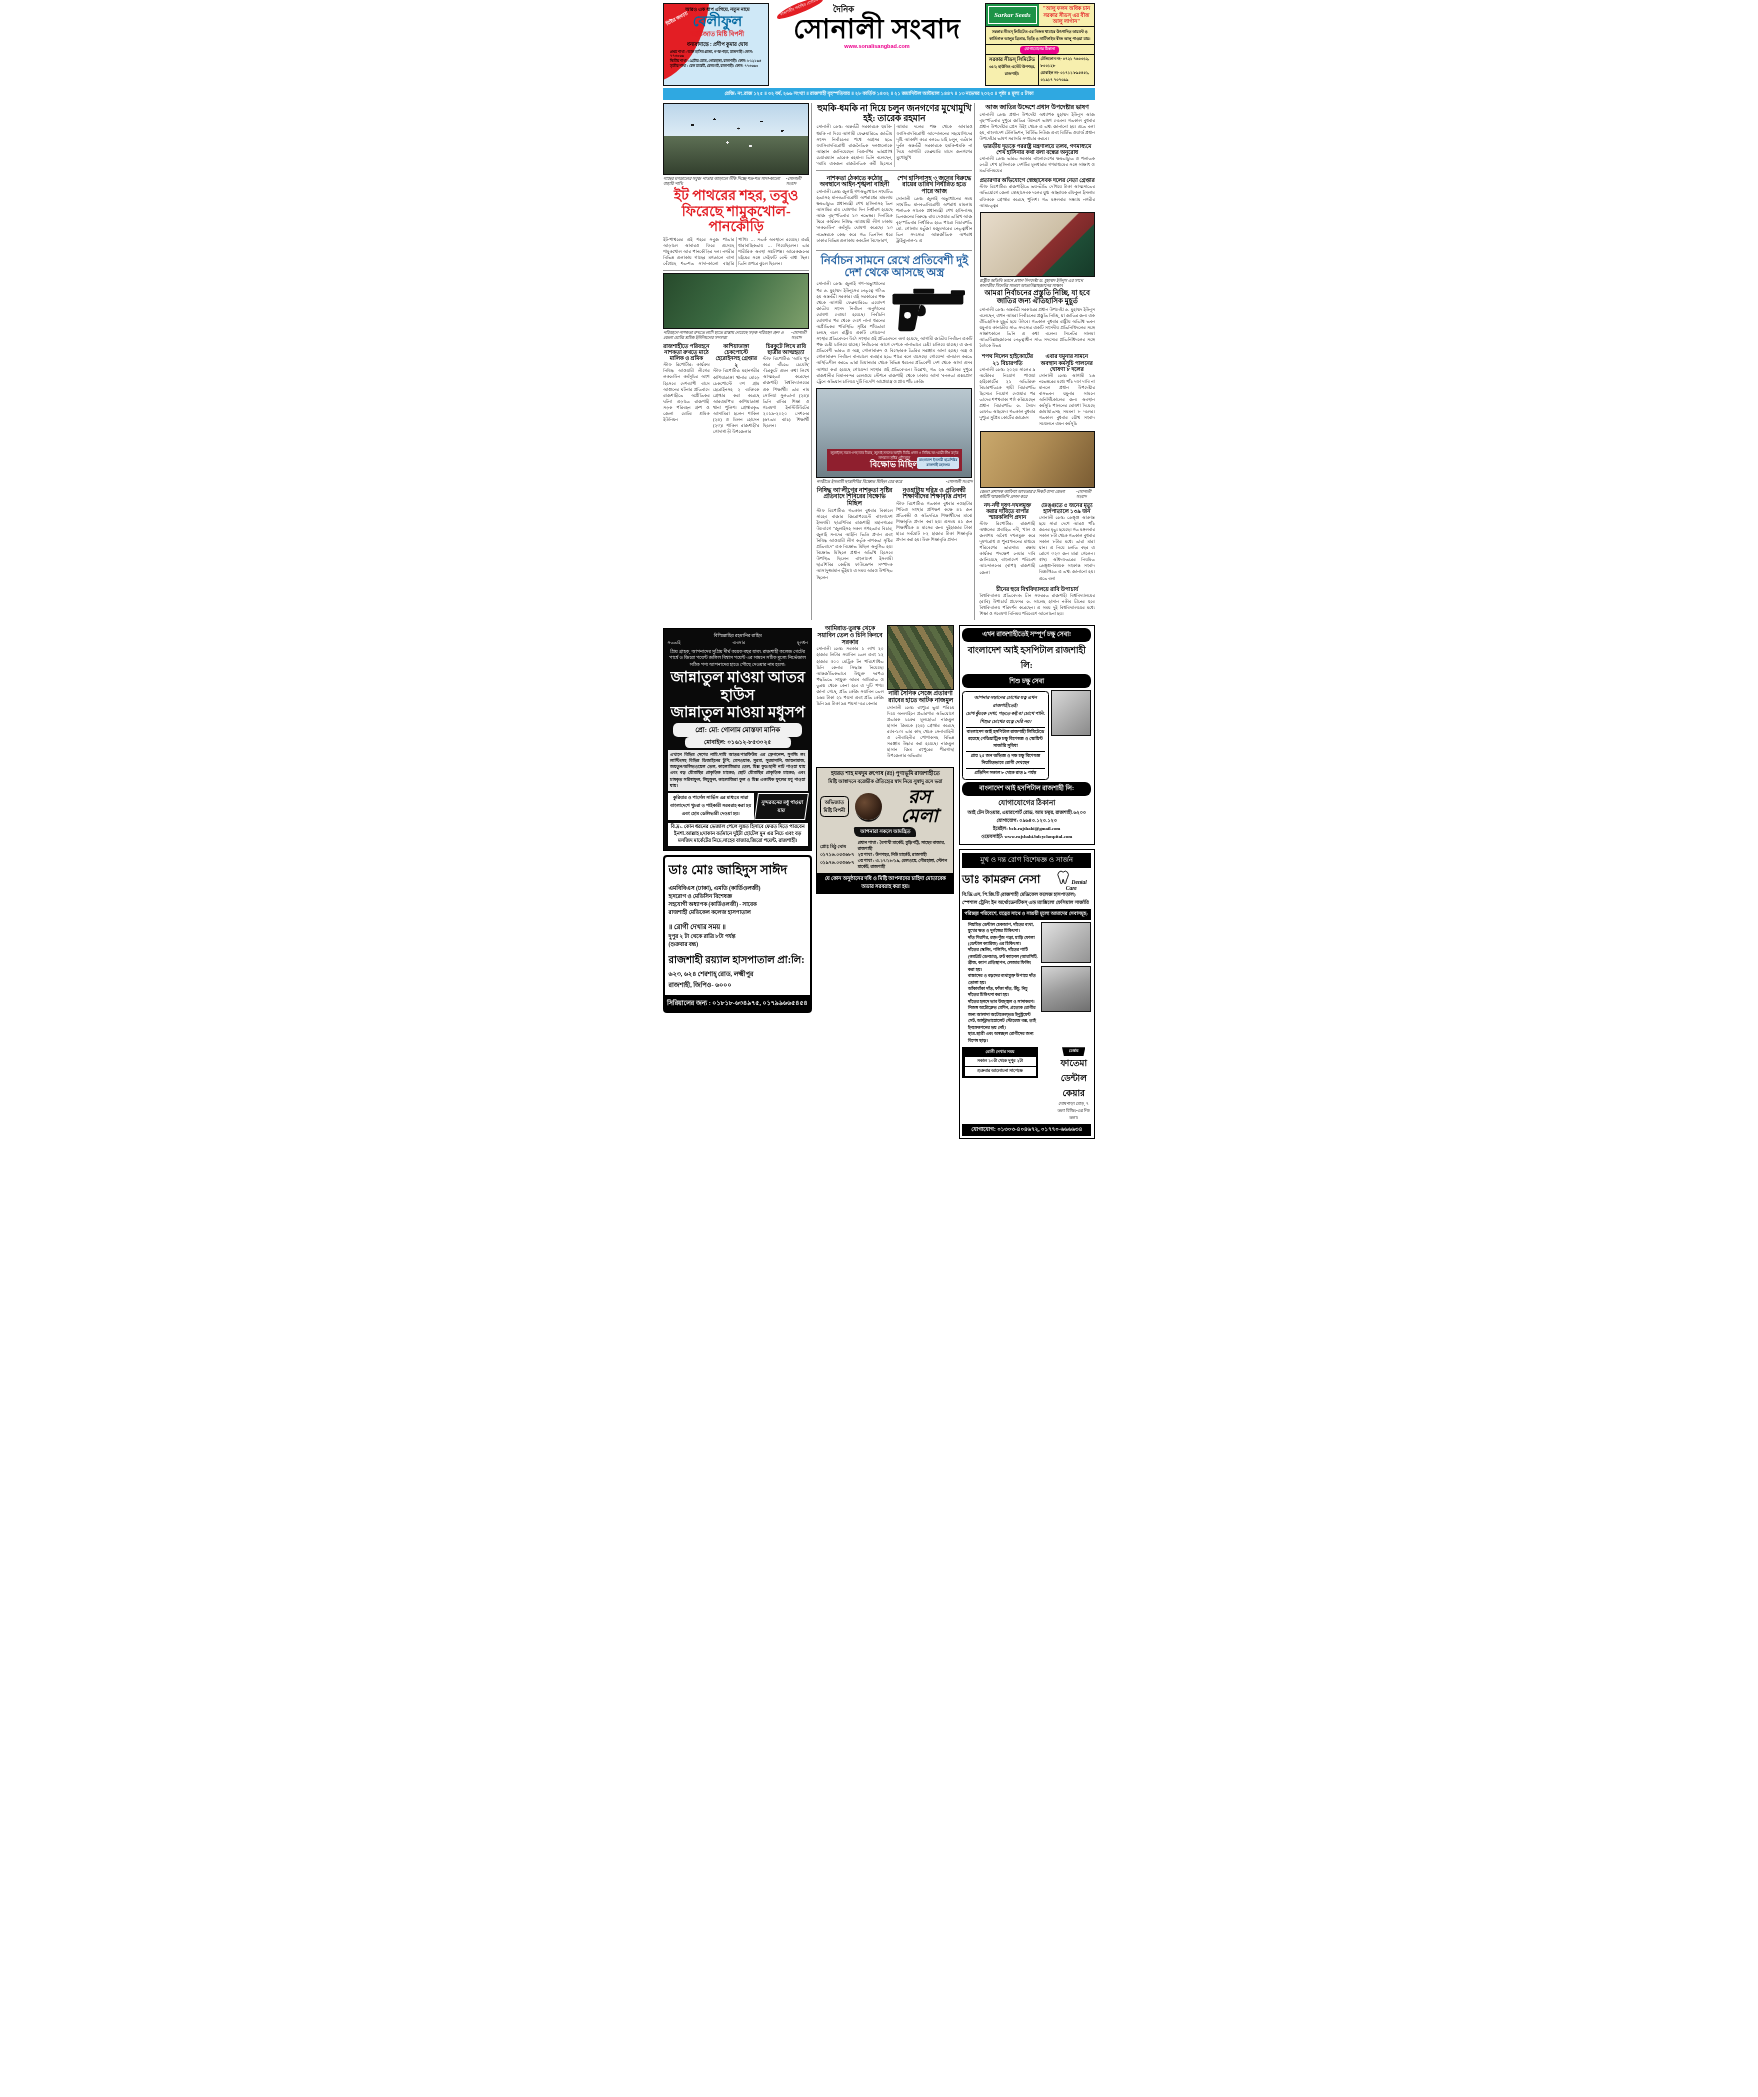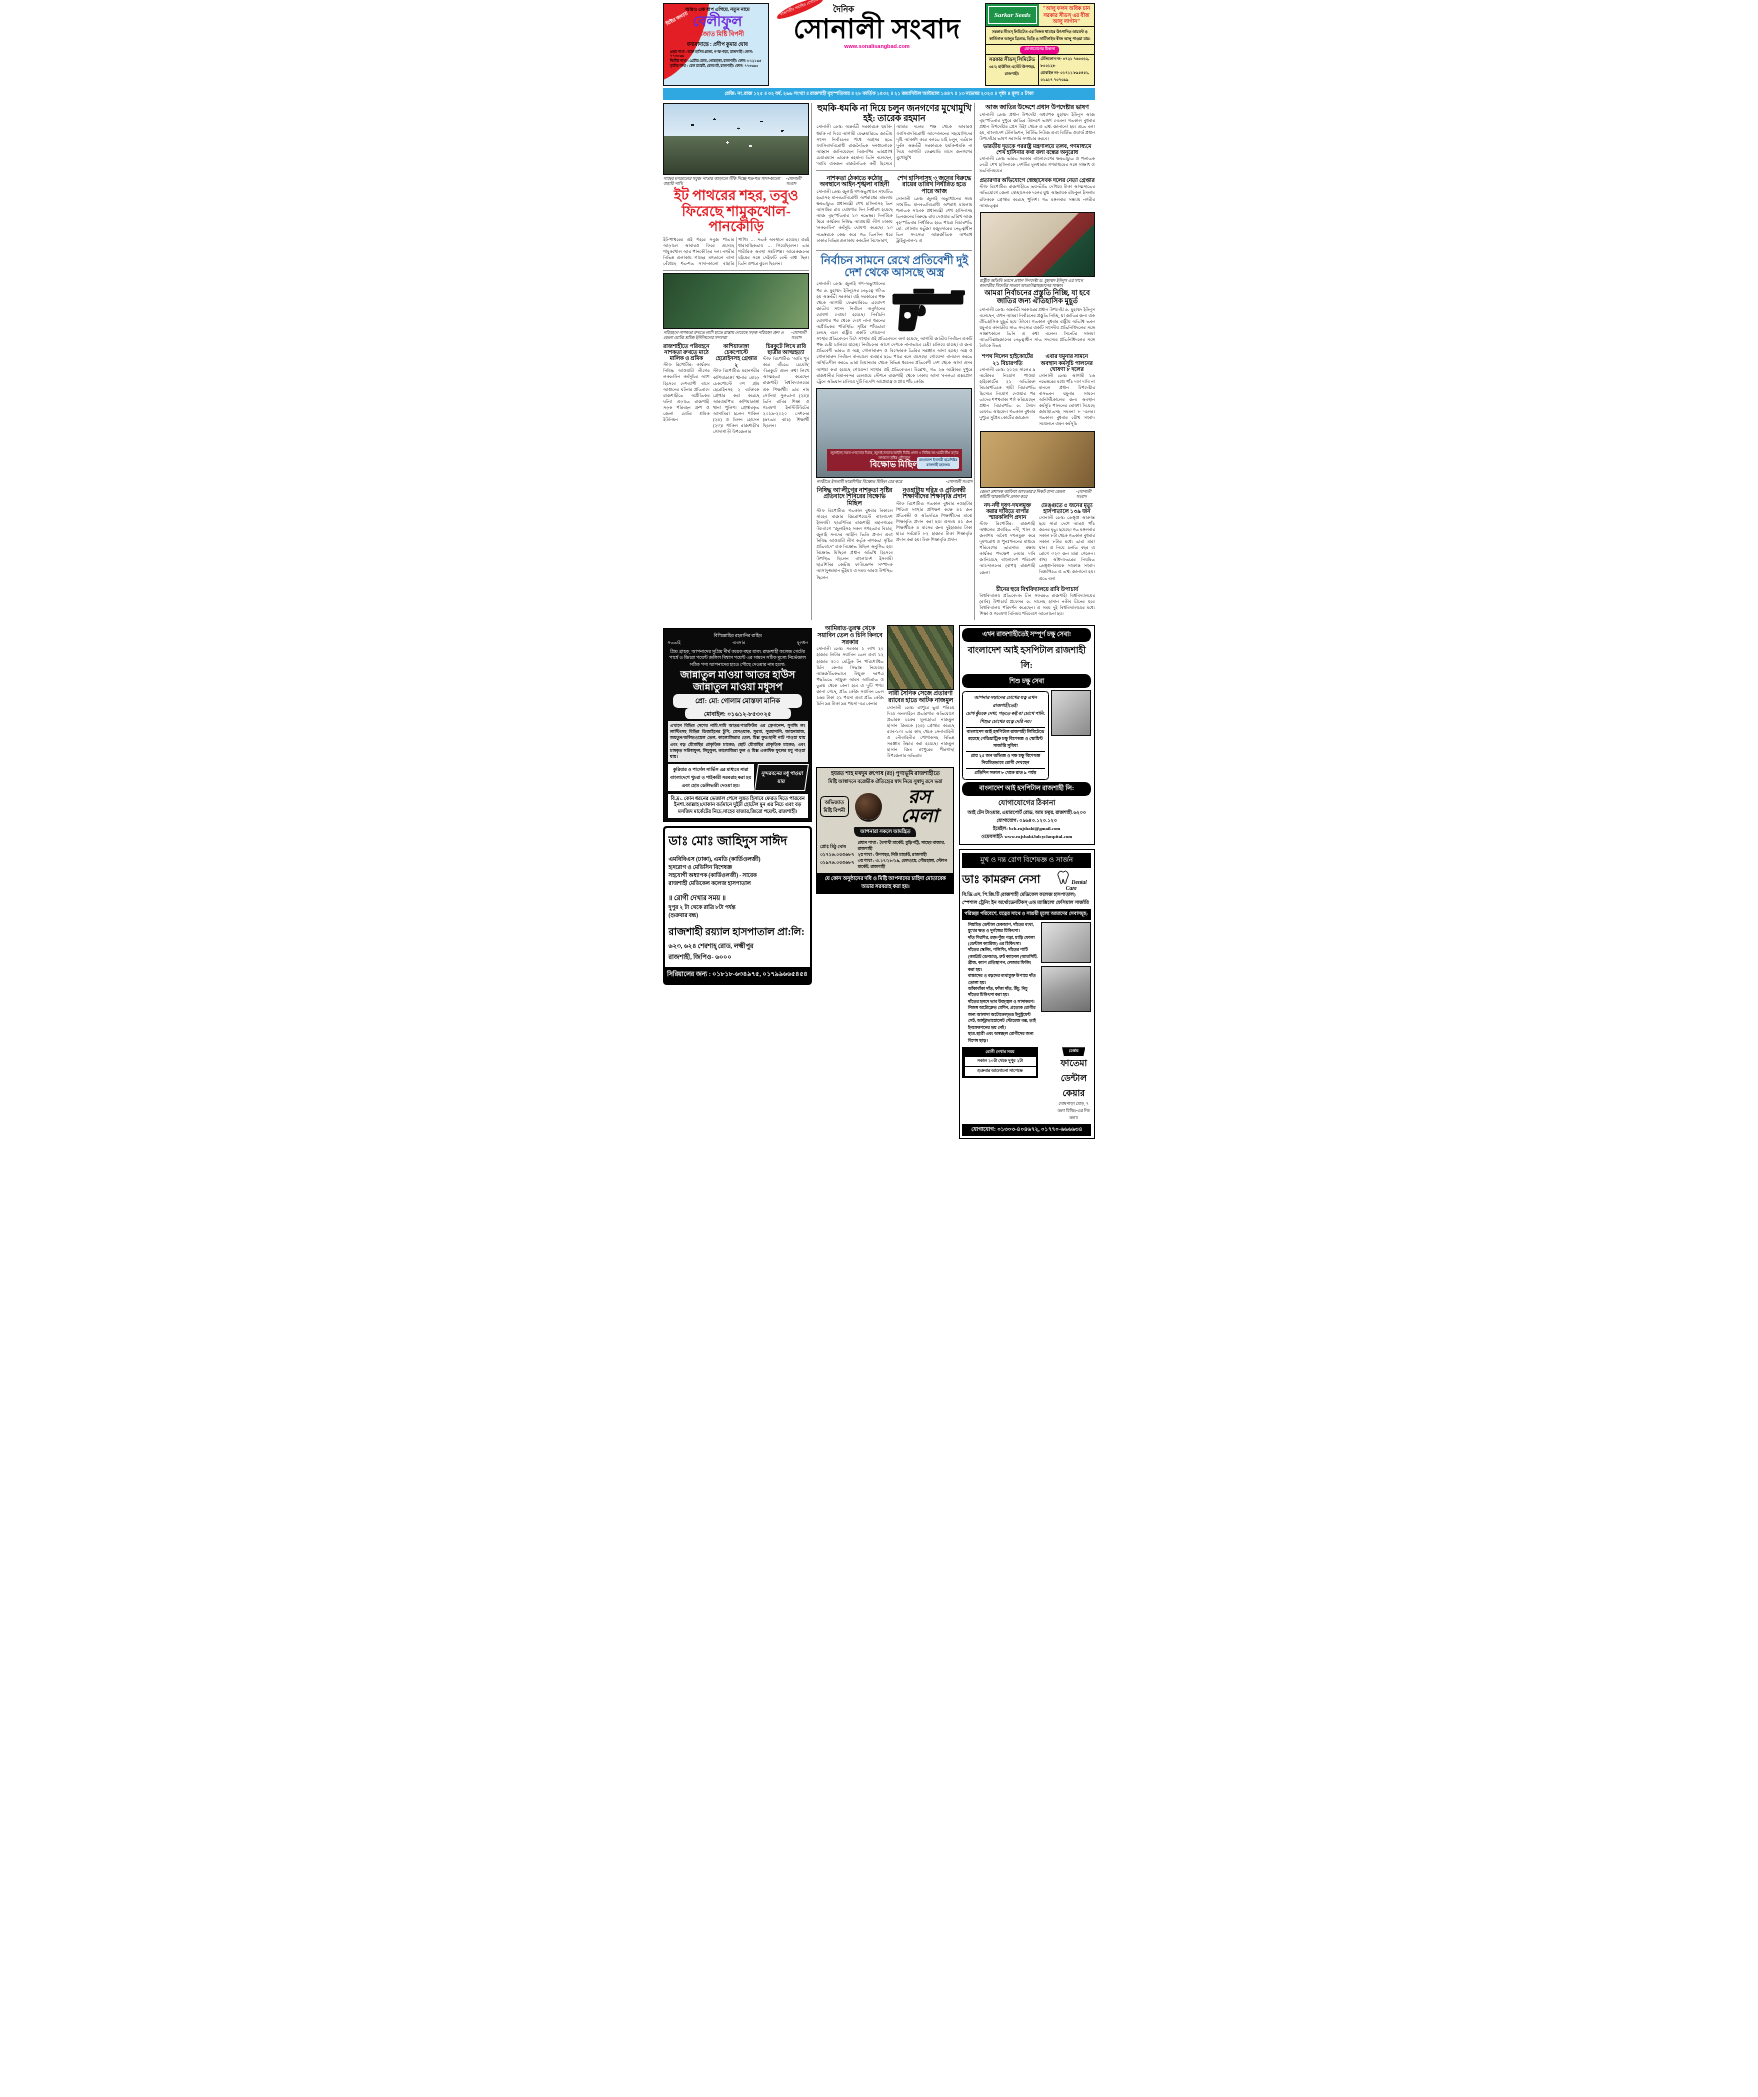--- a/index.html
+++ b/index.html
@@ -5,21 +5,21 @@
   html,body{margin:0;padding:0;background:#fff;}
   .page{width:440px;margin:0 auto;background:#fff;color:#000;
         font-family:"Liberation Serif","DejaVu Serif",serif;position:relative;padding:2.5px 4.2px 5.9px;box-sizing:border-box;}
   
   .masthead{display:grid;grid-template-columns:106px 1fr 110px;gap:3.4px;align-items:stretch;}
   .ad-belifol{border:1.3px solid #111;background:#cfe8f7;position:relative;overflow:hidden;padding:2.5px 3.4px 2.5px 5.9px;font-size:3.8px;}
   .belifol-wedge{position:absolute;left:-17px;top:-17px;width:63px;height:96px;background:#e31e24;border-radius:0 0 100% 0;}
   .belifol-tag1{position:absolute;left:0.8px;top:11px;color:#fff;font-weight:bold;transform:rotate(-28deg);font-size:4.6px;}
   .belifol-inner{position:relative;text-align:center;}
   .belifol-tag2{font-weight:bold;font-size:4.8px;}
-  .belifol-name{color:#6d28d9;font-weight:bold;font-size:14.3px;line-height:1.05;}
+  .belifol-name{color:#0369a1;font-weight:bold;font-size:14.3px;line-height:1.05;}
   .belifol-sub{color:#e31e24;font-weight:bold;font-size:6.3px;}
   .belifol-thanks{font-weight:bold;font-size:5.2px;margin:0.8px 0;}
   .belifol-branch{text-align:left;font-size:3.6px;font-weight:bold;line-height:1.35;}
   .brand{position:relative;text-align:center;padding-top:0.8px;}
   .brand-ribbon{position:absolute;left:2.5px;top:0.8px;background:#e31e24;color:#fff;font-size:3.8px;
         padding:1.3px 4.2px;border-radius:50% 50% 50% 50%/60% 60% 40% 40%;transform:rotate(-22deg);}
   .brand-daily{font-size:8.4px;font-weight:bold;margin-left:-67px;}
   .brand-title{font-size:27px;font-weight:bold;line-height:.95;letter-spacing:0.8px;}
   .brand-web{color:#ec008c;font-weight:bold;font-size:5.5px;font-family:"Liberation Sans",sans-serif;}
   .ad-sarkar{border:1.3px solid #111;background:#f7efae;font-size:3.8px;display:flex;flex-direction:column;}
@@ -82,21 +82,21 @@
   .two-grid{display:grid;grid-template-columns:1fr 1fr;gap:3.4px;}
   .art{margin-bottom:3.4px;}
   .sep{border-top:0.4px solid #999;margin:2.5px 0;}
   
   .gun-wrap{float:right;width:84px;margin:0.8px 0 0.8px 3.4px;}
   
   .ad-jannatul{background:#0a0a0a;color:#fff;border:0.8px solid #000;padding:3.4px;font-size:4.2px;text-align:center;margin-top:3.4px;}
   .jt-bismillah{font-size:4.6px;}
   .jt-row{display:flex;justify-content:space-between;font-size:4.4px;}
   .jt-lead{font-size:4.6px;line-height:1.4;margin:1.3px 0;}
-  .jt-name{font-size:10px;font-weight:bold;line-height:1.15;}
+  .jt-name{font-size:15px;font-weight:bold;line-height:1.15;}
   .jt-prop{background:#f1f1f1;color:#000;font-weight:bold;font-size:6.7px;border-radius:5px;margin:2.1px 5.9px 0.4px;padding:0.8px;}
   .jt-mob{background:#f1f1f1;color:#000;font-weight:bold;font-size:5.9px;border-radius:4.2px;margin:0 17px 2.1px;padding:0.4px;}
   .jt-body{background:#e9e9e9;color:#000;font-weight:bold;text-align:justify;padding:1.7px 2.5px;font-size:4.3px;line-height:1.45;}
   .jt-courier{display:flex;gap:2.5px;margin-top:2.1px;align-items:stretch;}
   .jt-courier .l{flex:1;background:#fff;color:#000;font-weight:bold;padding:1.7px;font-size:4.6px;}
   .jt-courier .r{width:46px;background:#111;border:0.4px solid #fff;color:#fff;font-weight:bold;display:flex;align-items:center;
         padding:1.7px;transform:skewX(-8deg);font-size:5px;}
   .jt-note{background:#fff;color:#000;font-weight:bold;margin-top:2.5px;padding:1.7px 2.5px;font-size:5px;line-height:1.35;}
   
   .ad-doc{border:2.5px solid #000;border-radius:4px;margin-top:4.2px;text-align:left;padding:4.2px 3.4px 0;position:relative;}

